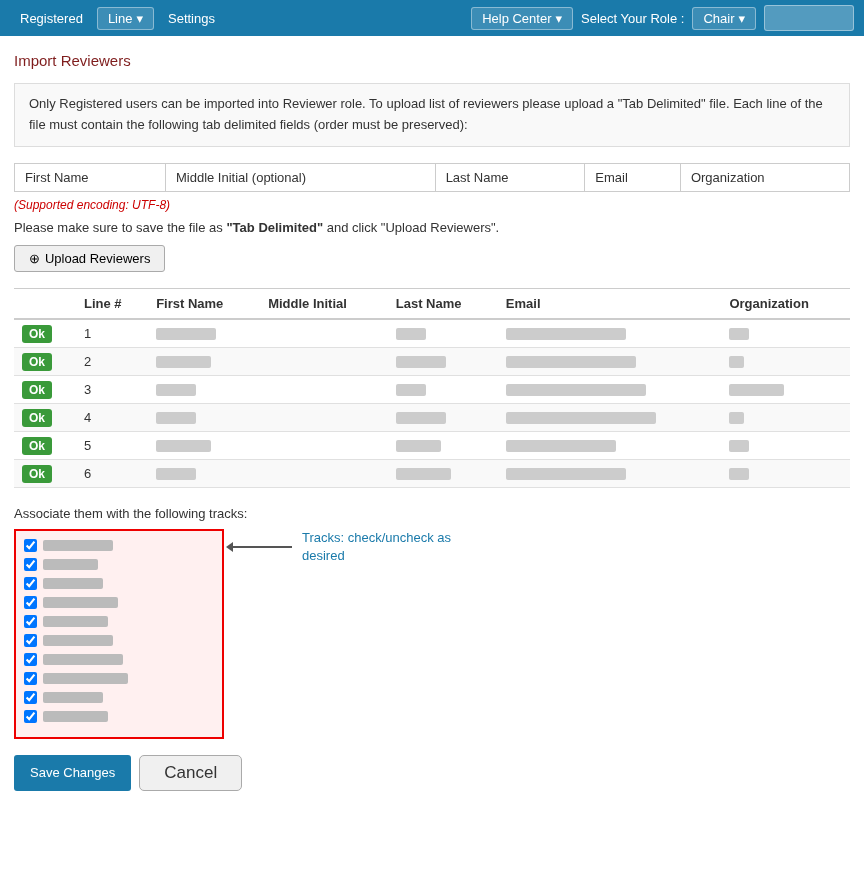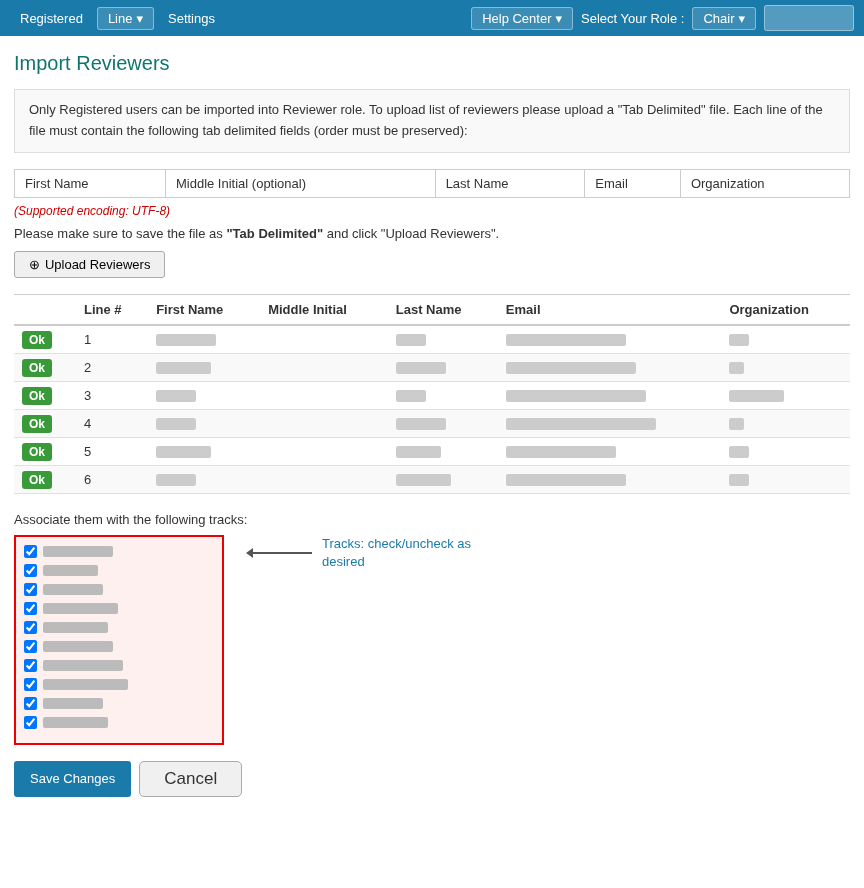--- a/index.html
+++ b/index.html
@@ -51,21 +51,21 @@
       border-radius: 3px;
       cursor: pointer;
       font-size: 13px;
       width: 90px;
       height: 26px;
     }
 
     
     .page-content { padding: 16px 14px; }
 
-    h1 { font-size: 20px; font-weight: normal; color: #0f766e; margin-bottom: 14px; }
+    h1 { font-size: 15px; font-weight: normal; color: #7f1d1d; margin-bottom: 14px; }
 
     .info-box {
       border: 1px solid #ddd;
       background: #f9f9f9;
       padding: 10px 14px;
       margin-bottom: 16px;
       font-size: 13px;
       line-height: 1.6;
     }
     .info-box strong { font-weight: normal; }
@@ -150,21 +150,21 @@
 
     
     .tracks-section { margin-bottom: 16px; margin-top: 18px; }
     .tracks-section .section-title {
       font-size: 13px;
       margin-bottom: 8px;
     }
     .tracks-wrapper {
       display: flex;
       align-items: flex-start;
-      gap: 28px;
+      gap: 8px;
     }
     .tracks-list {
       border: 2px solid #e00;
       background: #fff0f0;
       padding: 8px;
       width: 210px;
       min-height: 200px;
     }
     .track-item {
       display: flex;

